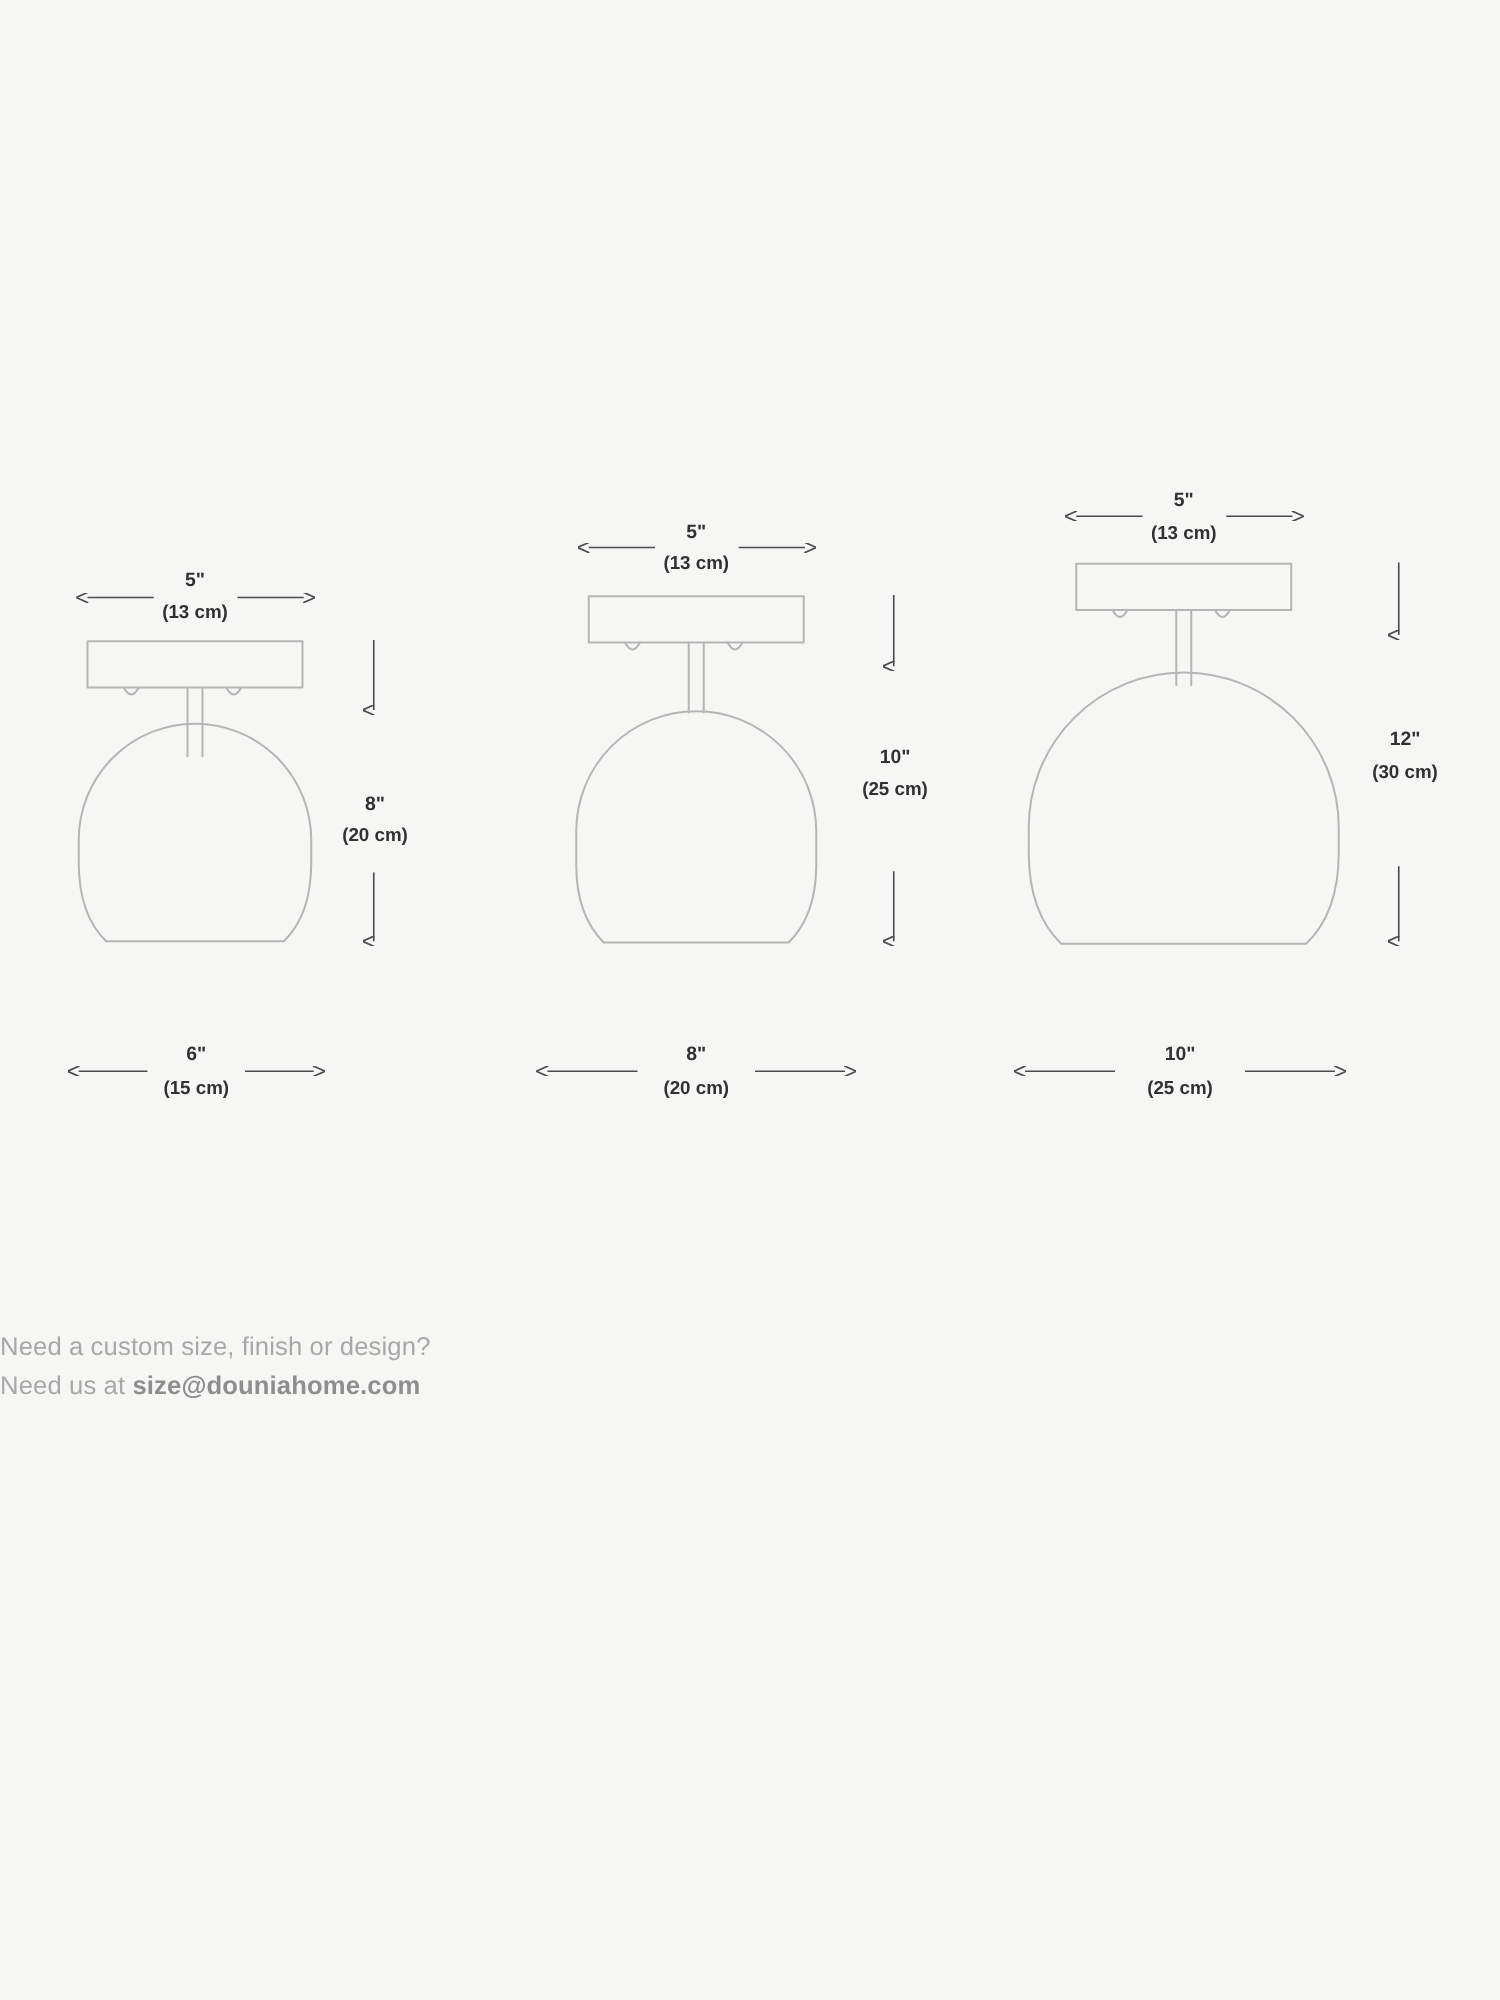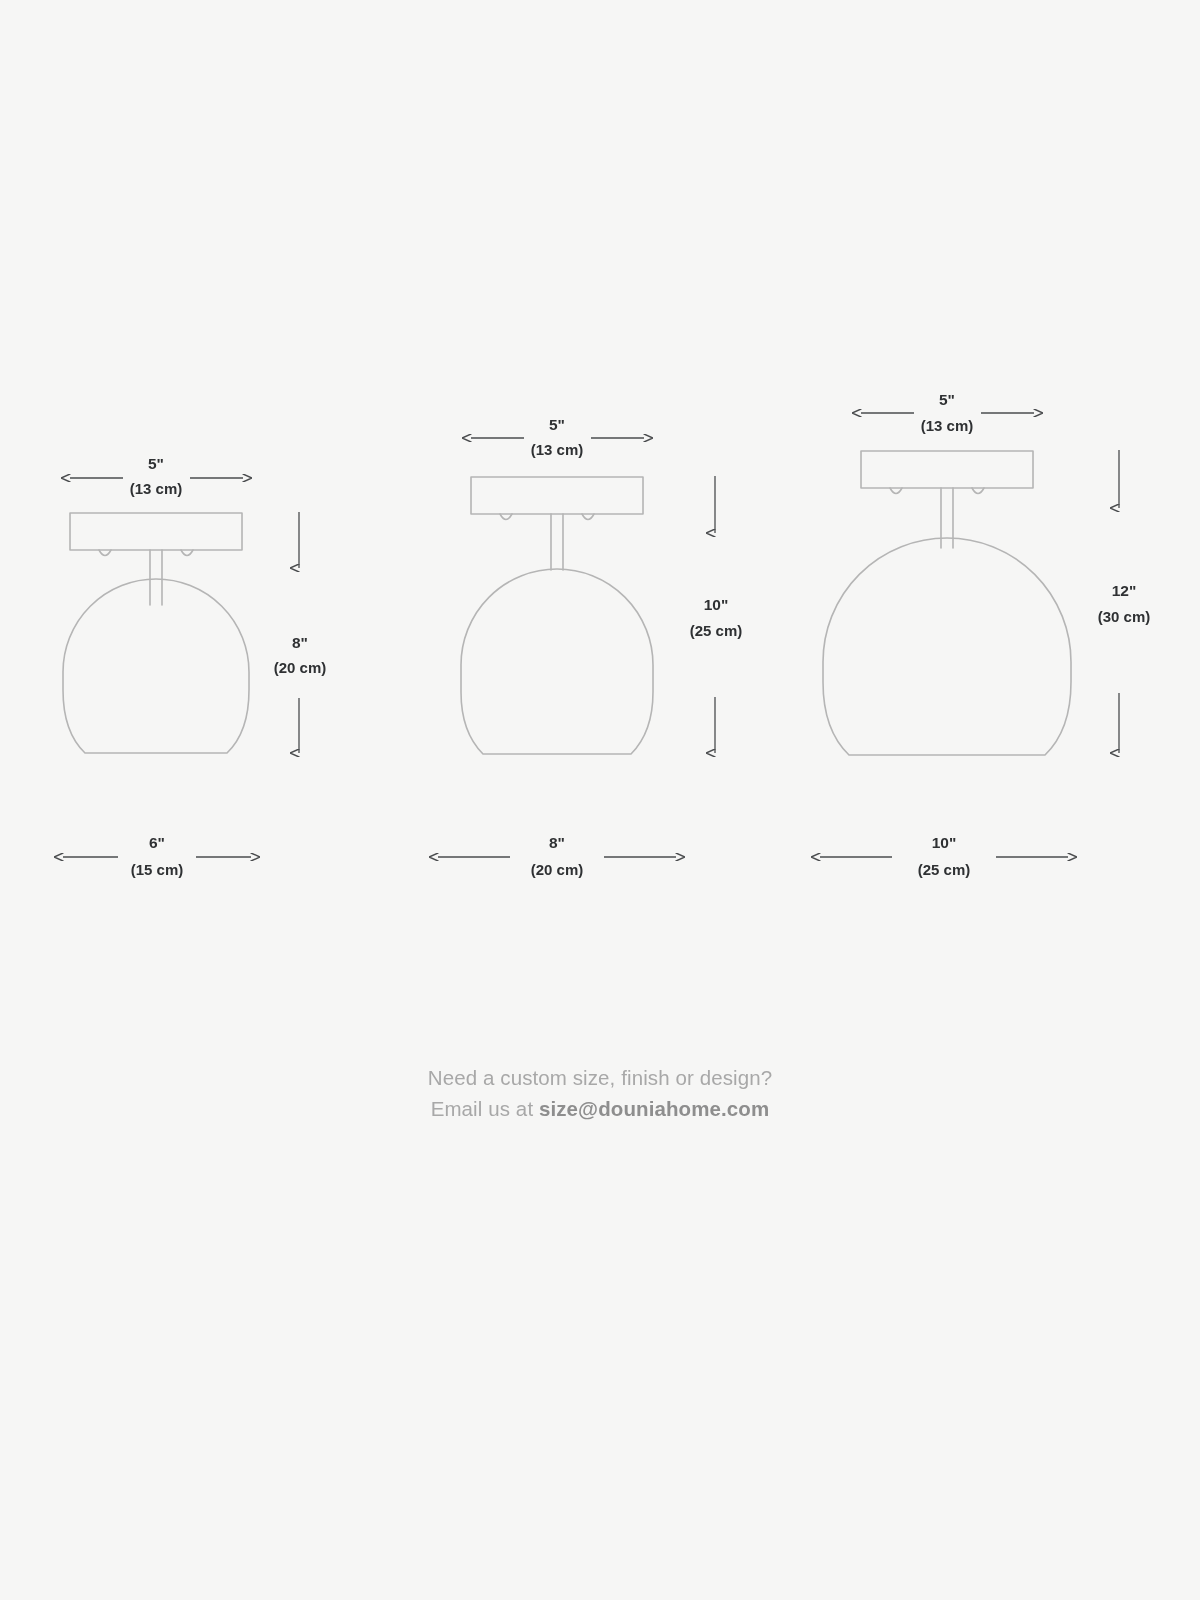--- a/index.html
+++ b/index.html
@@ -25,21 +25,20 @@
     left: 0;
     top: 0;
     width: 1200px;
     height: 1600px;
   }
   .footer {
     position: absolute;
     left: 0;
     top: 1062px;
     width: 1200px;
-    text-align: center;
     color: #a8a8a8;
     font-size: 20.5px;
     line-height: 31px;
     letter-spacing: .1px;
   }
   .footer .line2 { display: block; }
   .footer .email {
     color: #8e8e8e;
     font-weight: bold;
   }
@@ -149,16 +148,16 @@
     <text class="dim-text" x="947" y="405" text-anchor="middle">5"</text>
     <text class="dim-text sm" x="947" y="431" text-anchor="middle">(13 cm)</text>
     <text class="dim-text" x="1124" y="596" text-anchor="middle">12"</text>
     <text class="dim-text sm" x="1124" y="622" text-anchor="middle">(30 cm)</text>
     <text class="dim-text" x="944" y="848" text-anchor="middle">10"</text>
     <text class="dim-text sm" x="944" y="875" text-anchor="middle">(25 cm)</text>
   </svg>
 
   <div class="footer">
     <span>Need a custom size, finish or design?</span>
-    <span class="line2"><span>Email us at </span><span class="email">size@douniahome.com</span></span>
+    <span class="line2"><span>Need us at </span><span class="email">size@douniahome.com</span></span>
   </div>
 
 </div>
 
 </body></html>

